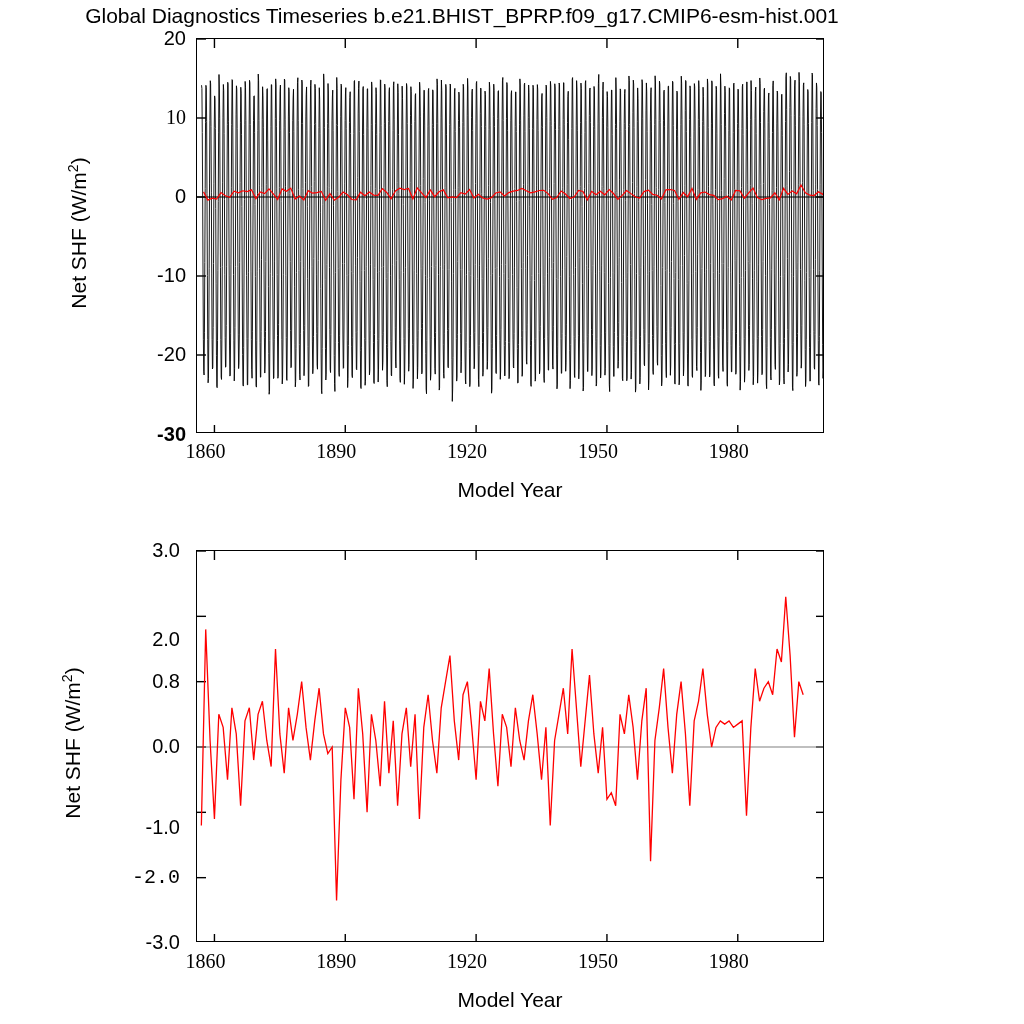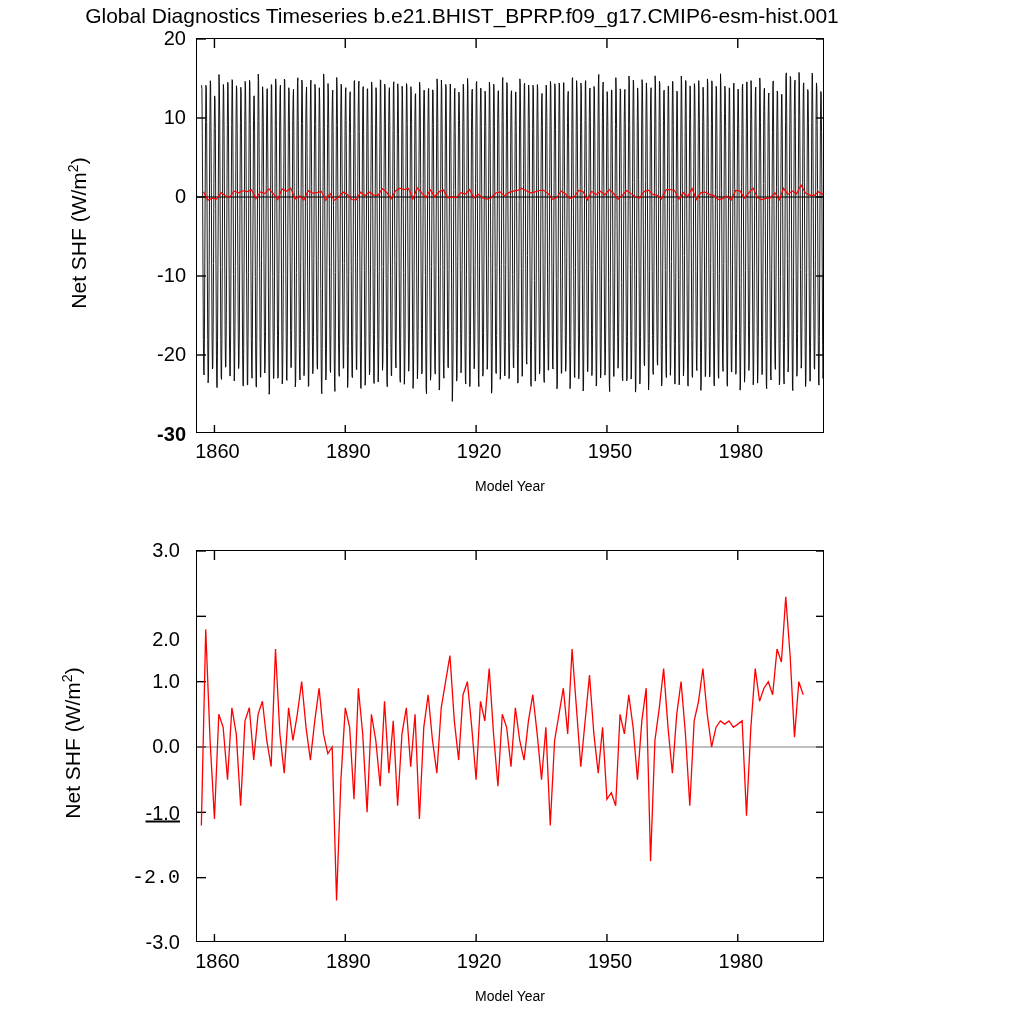--- a/index.html
+++ b/index.html
@@ -72,30 +72,30 @@
   }
   #ytick-col-top { left: 126px; top: 8px; height: 395px; }
   #ytick-col-bottom { left: 120px; top: 30px; height: 392px; }
 
   .xtick-label {
     position: absolute;
     transform: translateX(-50%);
     font-size: 20px;
     white-space: nowrap;
   }
-  .xtick-row { position: absolute; left: 200px; width: 628px; height: 30px; }
+  .xtick-row { position: absolute; left: 188px; width: 628px; height: 30px; font-family: Liberation Serif, serif; }
   #xtick-row-top { top: 410px; }
   #xtick-row-bottom { top: 430px; }
 
   .xaxis-title {
     position: absolute;
     left: 196px;
     width: 628px;
     text-align: center;
-    font-size: 14px;
+    font-size: 21px;
   }
   #xaxis-title-top { top: 448px; }
   #xaxis-title-bottom { top: 468px; }
 
   .yaxis-title {
     position: absolute;
     font-size: 21px;
     white-space: nowrap;
     transform-origin: 50% 50%;
   }
@@ -152,21 +152,21 @@
         <polyline points="0.00,158.00 628.00,158.00" fill="none" stroke="#000000" stroke-width="1.2"></polyline>
         <polyline points="6.54,152.88 10.90,161.12 15.26,159.12 19.63,160.00 23.99,153.55 28.35,156.72 32.71,158.37 37.07,152.17 41.43,153.73 45.79,151.78 50.15,152.66 54.51,150.83 58.88,159.81 63.24,152.87 67.60,154.57 71.96,149.83 76.32,154.92 80.68,160.47 85.04,149.91 89.40,152.30 93.76,149.14 98.13,159.99 102.49,156.94 106.85,160.96 111.21,151.66 115.57,154.20 119.93,153.54 124.29,152.34 128.65,161.28 133.01,154.68 137.38,161.21 141.74,158.08 146.10,153.10 150.46,155.78 154.82,160.50 159.18,160.77 163.54,153.27 167.90,156.73 172.26,153.03 176.63,156.06 180.99,156.32 185.35,149.64 189.71,153.52 194.07,159.80 198.43,151.87 202.79,149.25 207.15,150.58 211.51,149.49 215.88,159.85 220.24,148.95 224.60,153.80 228.96,158.64 233.32,150.81 237.68,157.65 242.04,152.80 246.40,150.86 250.76,158.88 255.13,157.98 259.49,158.62 263.85,153.66 268.21,155.13 272.57,150.53 276.93,158.94 281.29,155.28 285.65,159.06 290.01,160.01 294.38,158.65 298.74,154.00 303.10,152.86 307.46,156.87 311.82,153.59 316.18,152.08 320.54,151.45 324.90,149.41 329.26,151.81 333.63,153.89 337.99,152.88 342.35,151.50 346.71,151.31 351.07,154.56 355.43,160.26 359.79,158.49 364.15,151.99 368.51,155.06 372.88,159.45 377.24,157.78 381.60,151.43 385.96,152.46 390.32,160.98 394.68,152.32 399.04,155.80 403.40,152.27 407.76,155.82 412.13,150.51 416.49,154.52 420.85,160.44 425.21,156.43 429.57,151.49 433.93,154.63 438.29,157.79 442.65,159.02 447.01,152.59 451.38,151.15 455.74,155.46 460.10,156.24 464.46,160.04 468.82,150.91 473.18,150.53 477.54,151.42 481.90,160.39 486.26,153.45 490.63,157.69 494.99,149.34 499.35,160.43 503.71,153.89 508.07,153.02 512.43,155.61 516.79,156.34 521.15,160.67 525.51,159.60 529.88,157.33 534.24,160.93 538.60,151.49 542.96,151.92 547.32,159.23 551.68,153.83 556.04,149.03 560.40,158.48 564.76,160.69 569.13,159.45 573.49,158.86 577.85,153.76 582.21,160.99 586.57,149.29 590.93,155.43 595.29,151.90 599.65,154.77 604.01,145.98 608.38,153.75 612.74,156.19 617.10,156.57 621.46,152.81 625.82,155.37 630.18,145.39" fill="none" stroke="#ff0000" stroke-width="1.2"></polyline>
       </svg>
   </div>
 
   <div class="ytick-col" id="ytick-col-top">
       <div class="ytick-label" style="top: 396px; font-weight: bold;">-30</div>
       <div class="ytick-label" style="top: 316px;">-20</div>
       <div class="ytick-label" style="top: 237px;">-10</div>
       <div class="ytick-label" style="top: 158px;">0</div>
-      <div class="ytick-label" style="top: 79px;">10</div>
+      <div class="ytick-label" style="top: 79px; font-family: Liberation Serif, serif;">10</div>
       <div class="ytick-label" style="top: 0px; text-align: center;">20</div>
     </div>
   <div class="xtick-row" id="xtick-row-top">
       <div class="xtick-label" style="left: 17.4444px; top: 0px;">1860</div>
       <div class="xtick-label" style="left: 148.278px; top: 0px;">1890</div>
       <div class="xtick-label" style="left: 279.111px; top: 0px;">1920</div>
       <div class="xtick-label" style="left: 409.944px; top: 0px;">1950</div>
       <div class="xtick-label" style="left: 540.778px; top: 0px;">1980</div>
     </div>
 
@@ -208,23 +208,23 @@
           <line y1="0" y2="0" x1="628" x2="619"></line>
         </g>
         <polyline points="0.00,196.00 628.00,196.00" fill="none" stroke="#808080" stroke-width="1.2"></polyline>
         <polyline points="4.36,274.40 8.72,78.40 13.08,189.47 17.44,267.87 21.81,163.33 26.17,176.40 30.53,228.67 34.89,156.80 39.25,182.93 43.61,254.80 47.97,169.87 52.33,156.80 56.69,209.07 61.06,163.33 65.42,150.27 69.78,189.47 74.14,215.60 78.50,98.00 82.86,182.93 87.22,222.13 91.58,156.80 95.94,189.47 100.31,163.33 104.67,130.67 109.03,176.40 113.39,209.07 117.75,169.87 122.11,137.20 126.47,182.93 130.83,202.53 135.19,196.00 139.56,349.53 143.92,228.67 148.28,156.80 152.64,176.40 157.00,248.27 161.36,137.20 165.72,182.93 170.08,261.33 174.44,163.33 178.81,189.47 183.17,235.20 187.53,150.27 191.89,222.13 196.25,169.87 200.61,254.80 204.97,182.93 209.33,156.80 213.69,215.60 218.06,163.33 222.42,267.87 226.78,176.40 231.14,143.73 235.50,189.47 239.86,222.13 244.22,156.80 248.58,130.67 252.94,104.53 257.31,169.87 261.67,209.07 266.03,143.73 270.39,130.67 274.75,176.40 279.11,228.67 283.47,150.27 287.83,169.87 292.19,117.60 296.56,182.93 300.92,235.20 305.28,163.33 309.64,176.40 314.00,215.60 318.36,156.80 322.72,189.47 327.08,209.07 331.44,169.87 335.81,143.73 340.17,182.93 344.53,228.67 348.89,176.40 353.25,274.40 357.61,189.47 361.97,163.33 366.33,137.20 370.69,182.93 375.06,98.00 379.42,156.80 383.78,215.60 388.14,169.87 392.50,124.13 396.86,182.93 401.22,222.13 405.58,176.40 409.94,248.27 414.31,241.73 418.67,254.80 423.03,163.33 427.39,182.93 431.75,143.73 436.11,176.40 440.47,228.67 444.83,169.87 449.19,137.20 453.56,310.33 457.92,189.47 462.28,156.80 466.64,117.60 471.00,176.40 475.36,222.13 479.72,163.33 484.08,130.67 488.44,182.93 492.81,254.80 497.17,169.87 501.53,150.27 505.89,117.60 510.25,163.33 514.61,196.00 518.97,176.40 523.33,169.87 527.69,173.13 532.06,169.87 536.42,176.40 540.78,173.13 545.14,169.87 549.50,264.60 553.86,176.40 558.22,117.60 562.58,150.27 566.94,137.20 571.31,130.67 575.67,143.73 580.03,98.00 584.39,111.07 588.75,45.73 593.11,104.53 597.47,186.20 601.83,130.67 606.19,143.73 610.56,NaN 614.92,NaN 619.28,NaN 623.64,NaN 628.00,NaN" fill="none" stroke="#ff0000" stroke-width="1.3"></polyline>
       </svg>
   </div>
 
   <div class="ytick-col" id="ytick-col-bottom">
       <div class="ytick-label" style="top: 392px;">-3.0</div>
       <div class="ytick-label" style="top: 326.667px; font-family: Liberation Mono, monospace;">-2.0</div>
-      <div class="ytick-label" style="top: 263px; text-decoration: underline;">-1.0</div>
+      <div class="ytick-label" style="top: 277px;">-1.0</div>
       <div class="ytick-label" style="top: 196px; margin-left: 28px;">0.0</div>
-      <div class="ytick-label" style="top: 130.667px;">1.0</div>
+      <div class="ytick-label" style="top: 130.667px;">0.8</div>
       <div class="ytick-label" style="top: 65.3333px; margin-top: 24px;">2.0</div>
       <div class="ytick-label" style="top: 0px;">3.0</div>
     </div>
   <div class="xtick-row" id="xtick-row-bottom">
       <div class="xtick-label" style="left: 17.4444px; top: 0px;">1860</div>
       <div class="xtick-label" style="left: 148.278px; top: 0px;">1890</div>
       <div class="xtick-label" style="left: 279.111px; top: 0px;">1920</div>
       <div class="xtick-label" style="left: 409.944px; top: 0px;">1950</div>
       <div class="xtick-label" style="left: 540.778px; top: 0px;">1980</div>
     </div>

